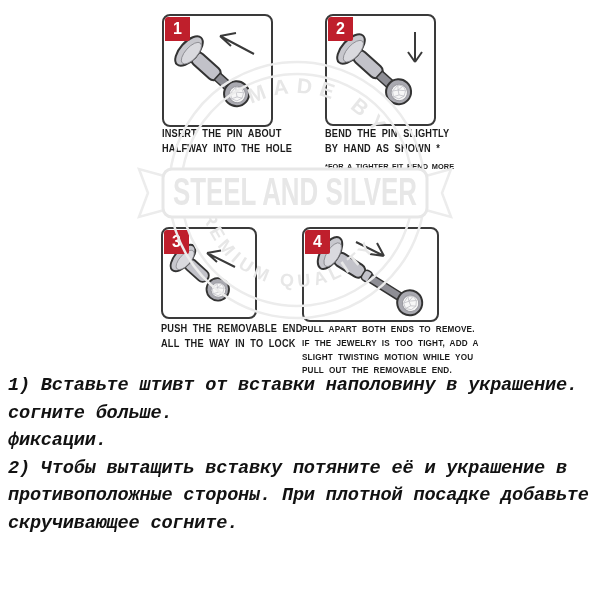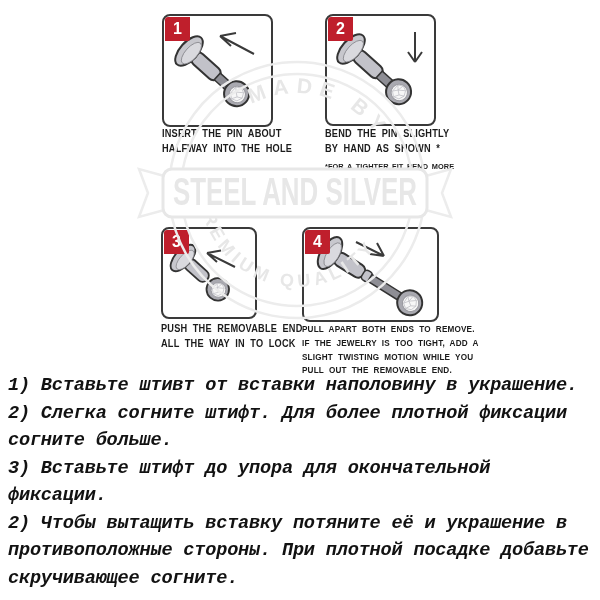--- a/index.html
+++ b/index.html
@@ -142,22 +142,20 @@
     <g>
       <path d="M168,177 L139,169 L148,193 L139,217 L168,209" fill="#ffffff" stroke="#ececec" stroke-width="2.5"></path>
       <path d="M422,177 L451,169 L442,193 L451,217 L422,209" fill="#ffffff" stroke="#ececec" stroke-width="2.5"></path>
       <rect x="163" y="169" width="264" height="48" rx="9" fill="#ffffff" stroke="#e7e7e7" stroke-width="3"></rect>
       <text x="295" y="205" text-anchor="middle" font-family="Liberation Sans,sans-serif" font-weight="bold" font-size="38" fill="#e7e7e7" textLength="244" lengthAdjust="spacingAndGlyphs">STEEL AND SILVER</text>
     </g>
   </svg>
 
   <div id="ru-block">
     <div class="ru-line">1) Вставьте штивт от вставки наполовину в украшение.</div>
-    <div class="ru-line">2) Слегка согните штифт. Для более плотной фиксации</div>
     <div class="ru-line">согните больше.</div>
-    <div class="ru-line">3) Вставьте штифт до упора для окончательной</div>
     <div class="ru-line">фиксации.</div>
     <div class="ru-line">2) Чтобы вытащить вставку потяните её и украшение в</div>
     <div class="ru-line">противоположные стороны. При плотной посадке добавьте</div>
     <div class="ru-line">скручивающее согните.</div>
   </div>
 
 </div>
 
 </body></html>

